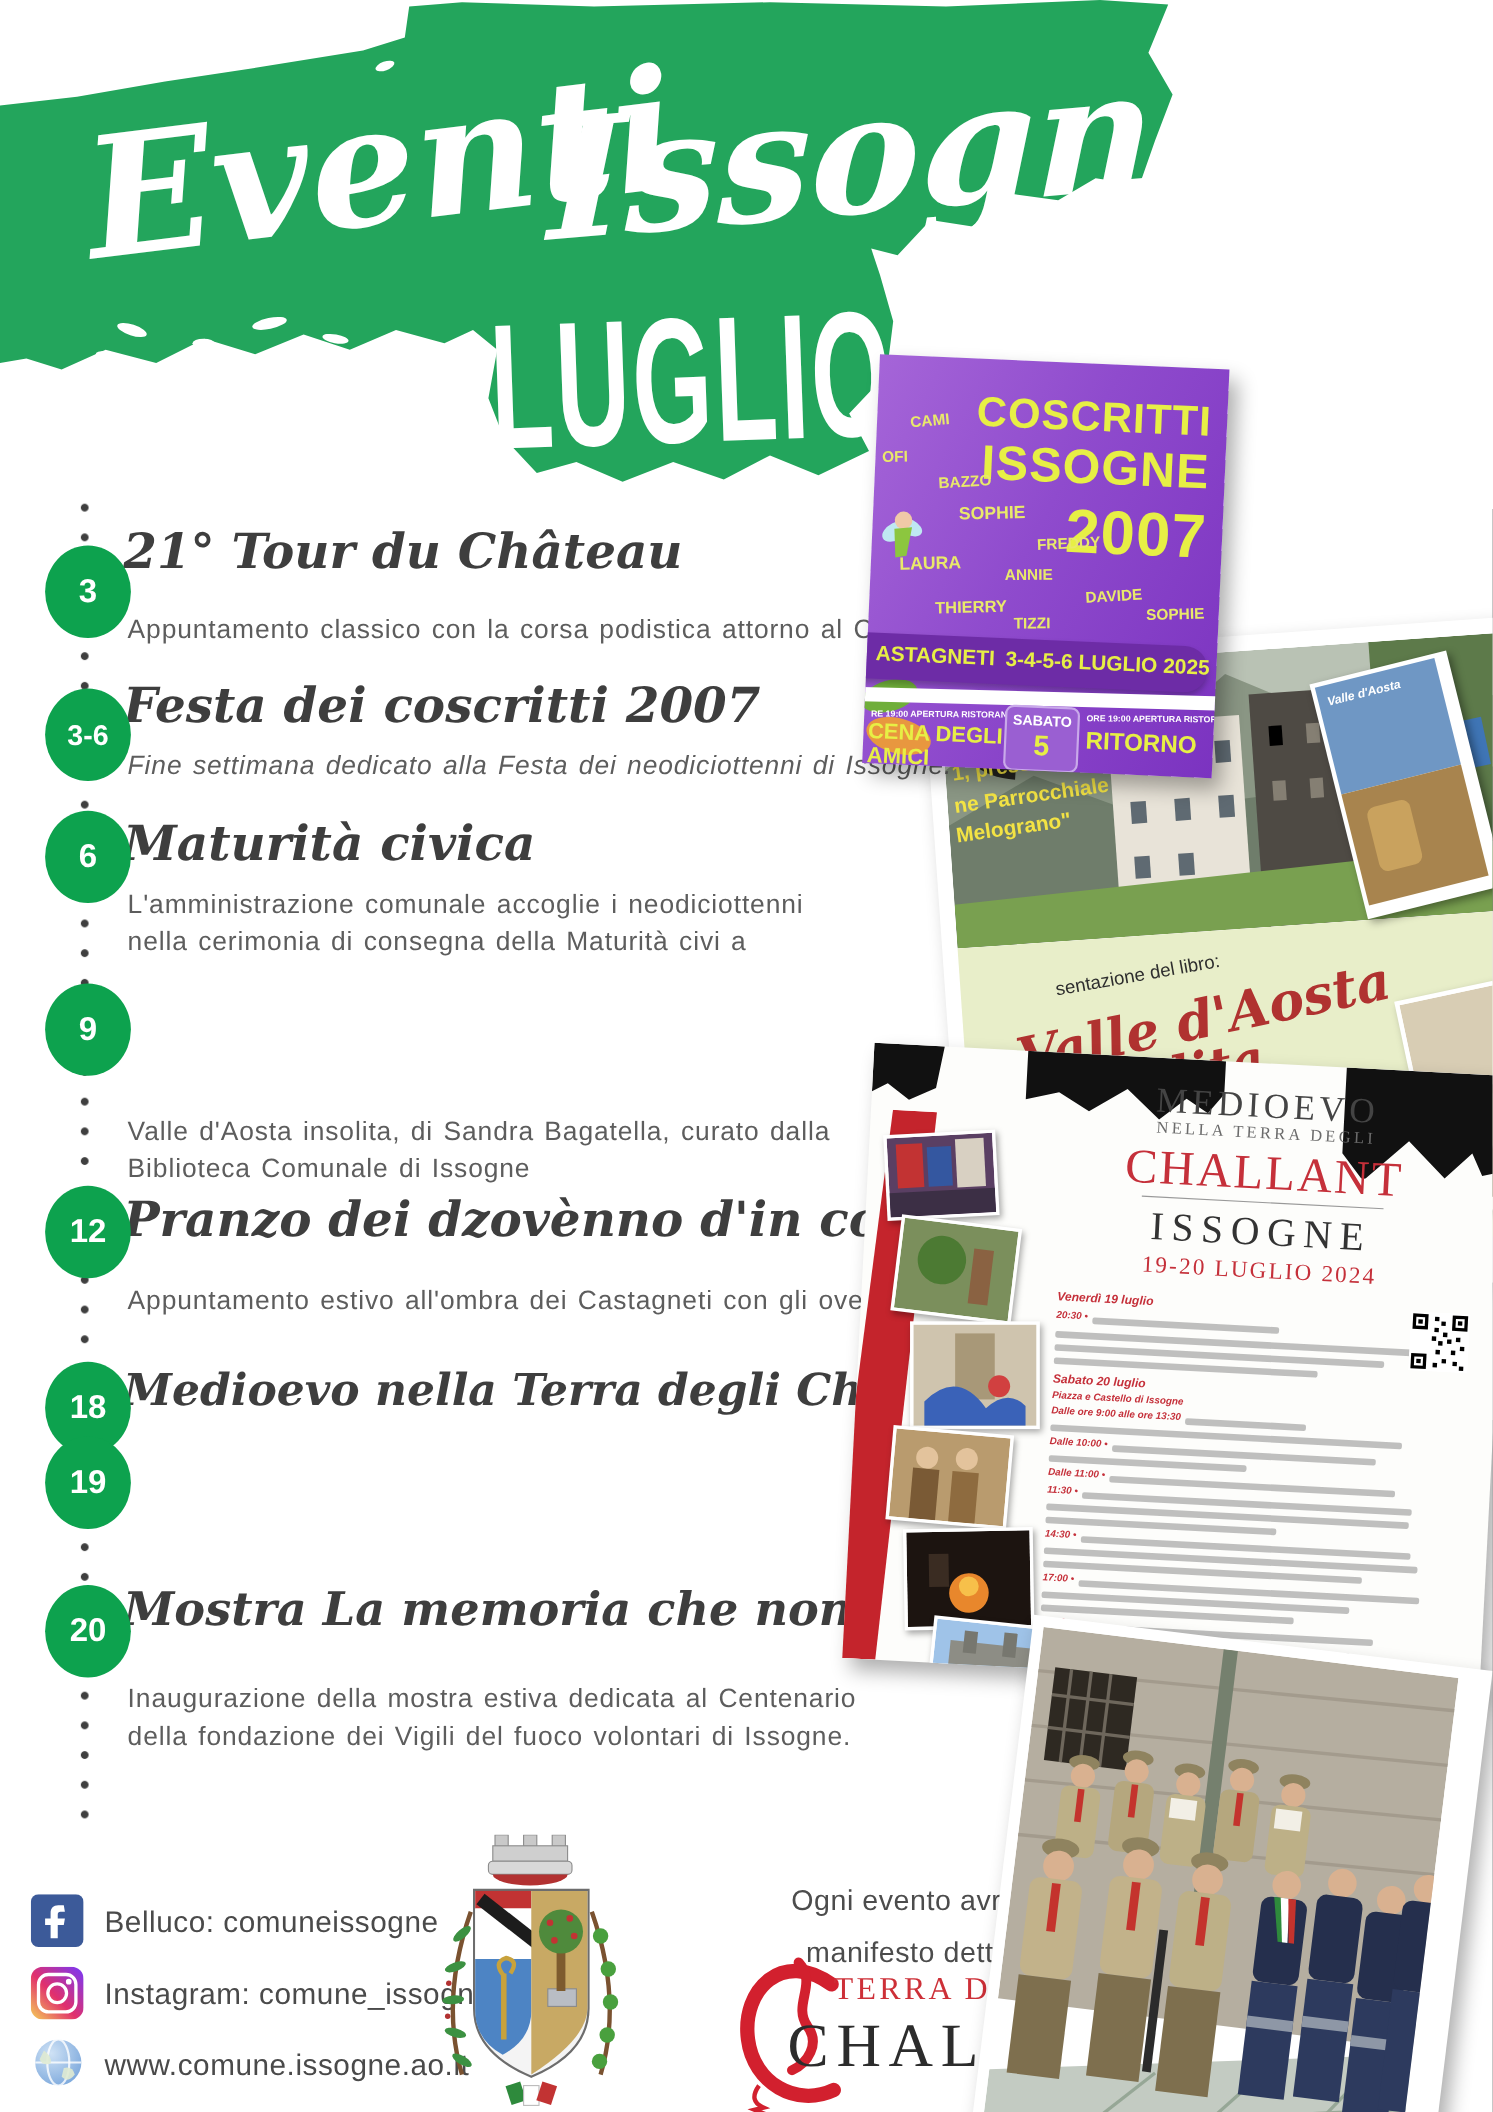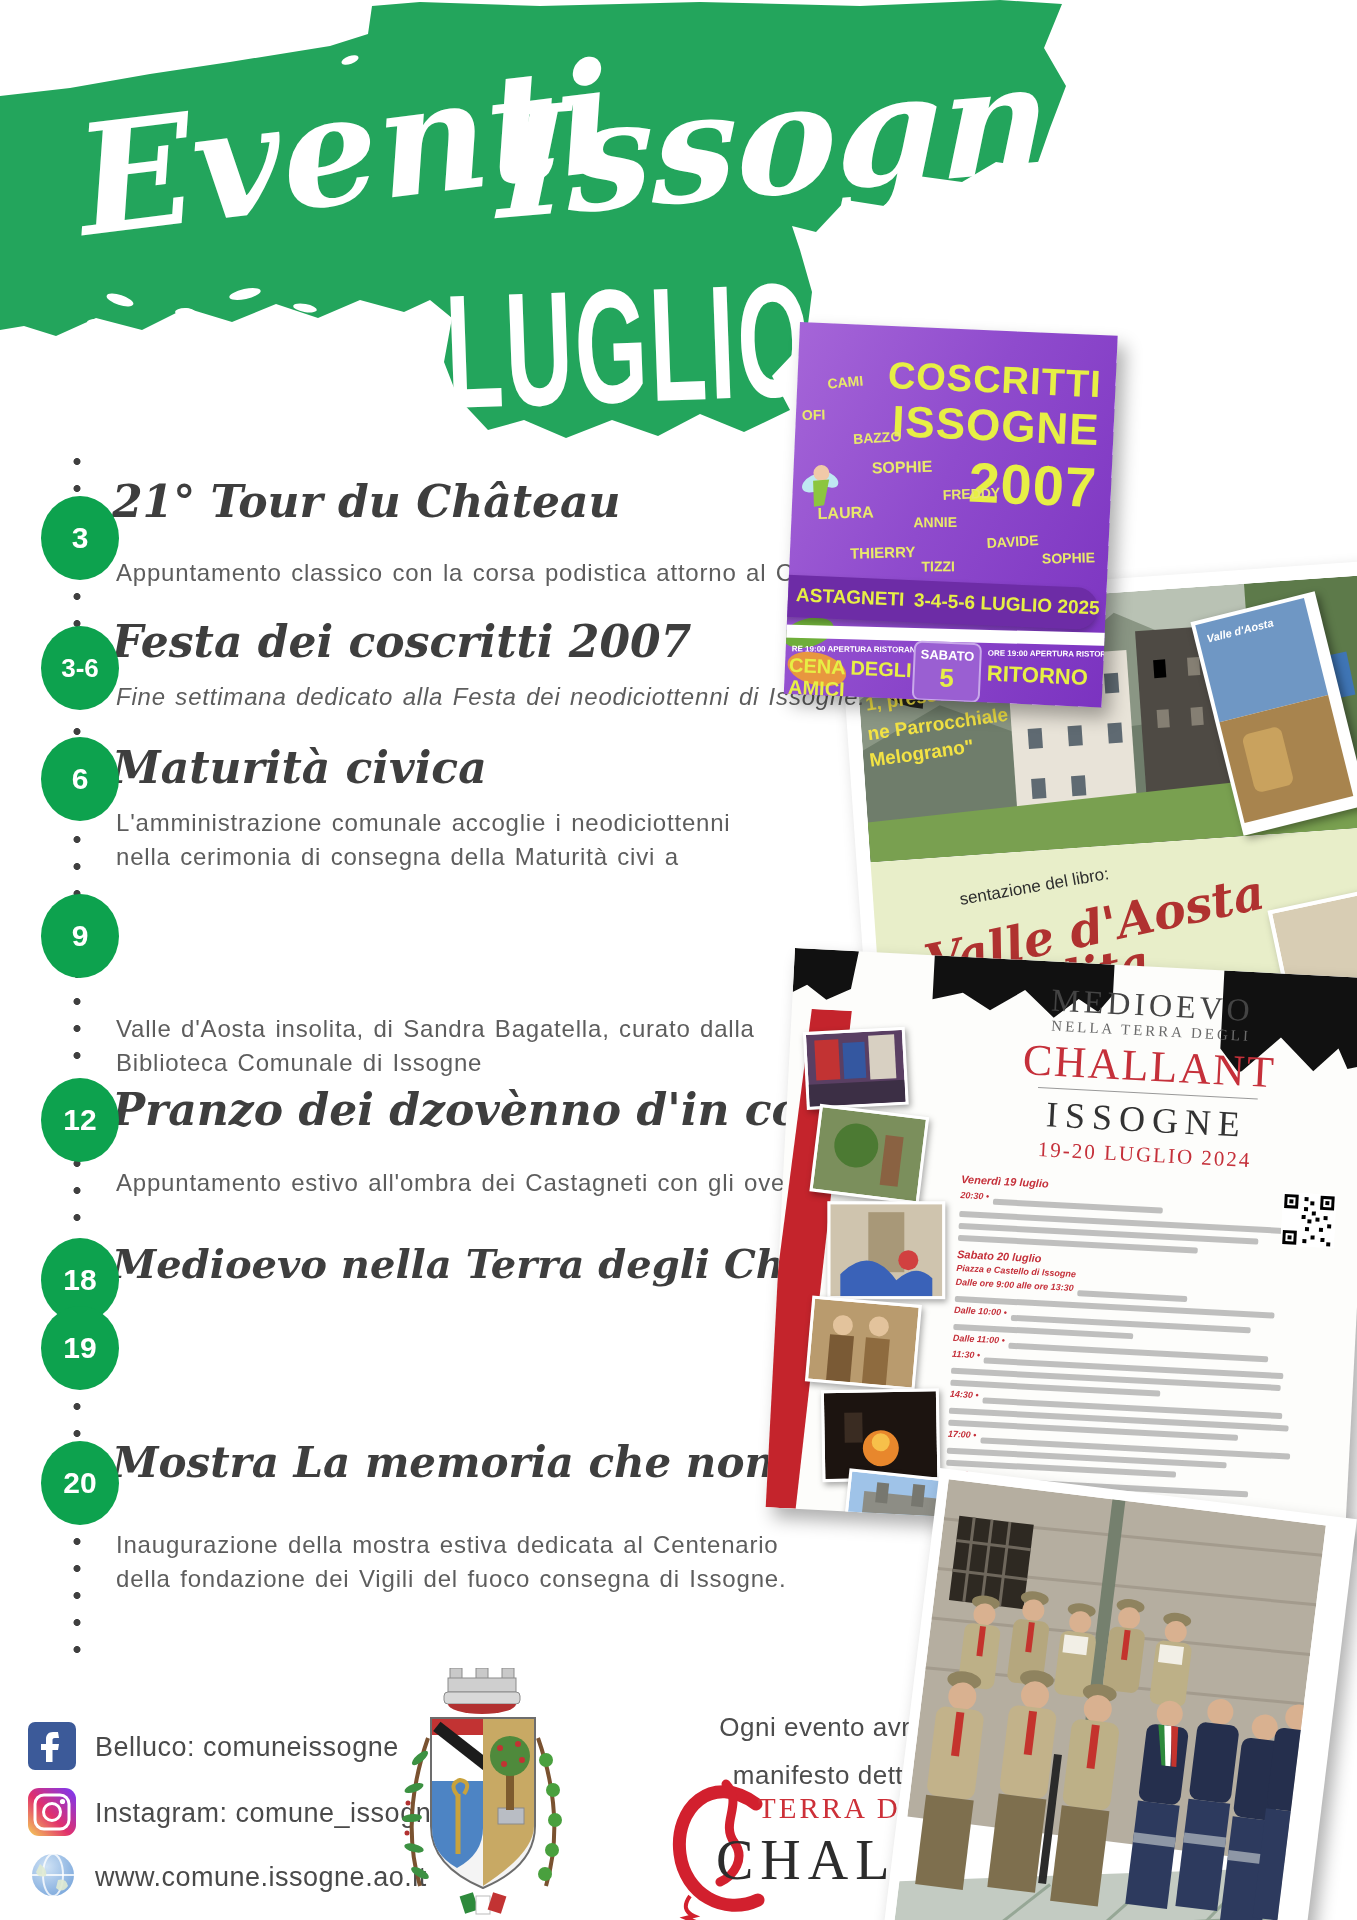--- a/index.html
+++ b/index.html
@@ -137,21 +137,21 @@
     </div>
   <div class="tl-circle" style="top:1306px;">
       <span>19</span>
     </div>
   <div class="ev-title" style="top:1240px;font-size:40px;">Medioevo nella Terra degli Challant</div>
 
   <div class="tl-circle" style="top:1441px;">
       <span>20</span>
     </div>
   <div class="ev-title" style="top:1438px;font-size:42px;">Mostra La memoria che non brucia</div>
-  <div class="ev-desc" style="top:1528px;width:690px;">Inaugurazione della mostra estiva dedicata al Centenario della fondazione dei Vigili del fuoco consegna di Issogne.</div>
+  <div class="ev-desc" style="top:1528px;width:690px;">Inaugurazione della mostra estiva dedicata al Centenario della fondazione dei Vigili del fuoco volontari di Issogne.</div>
 
   <div class="poster p1">
     <div class="big" style="right:14px;top:28px;font-size:38px;">COSCRITTI</div>
     <div class="big" style="right:14px;top:70px;font-size:44px;">ISSOGNE</div>
     <div class="big" style="right:14px;top:120px;font-size:56px;">2007</div>
     <div class="yname" style="left:30px;top:50px;transform:rotate(-8deg);">CAMI</div>
     <div class="yname" style="left:6px;top:84px;transform:rotate(-4deg);">OFI</div>
     <div class="yname" style="left:58px;top:104px;transform:rotate(-6deg);">BAZZO</div>
     <div class="yname" style="left:78px;top:132px;transform:rotate(-4deg);font-size:16px;">SOPHIE</div>
     <div class="yname" style="left:150px;top:156px;transform:rotate(-5deg);">FREDDY</div>

